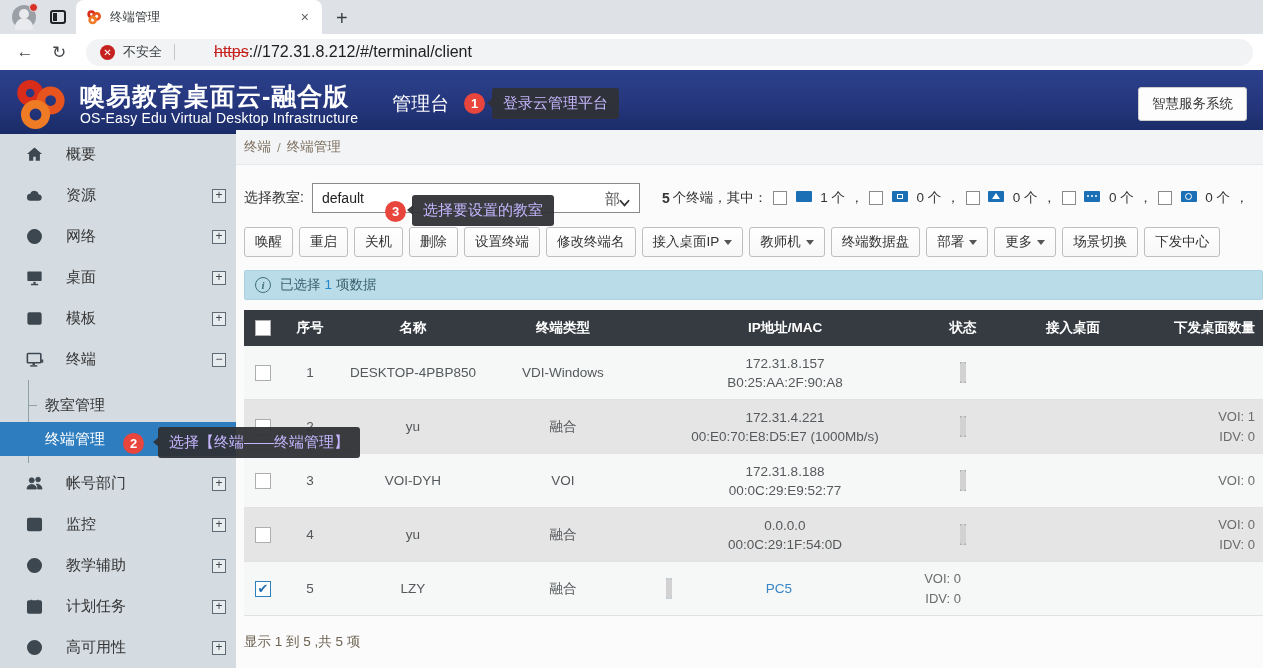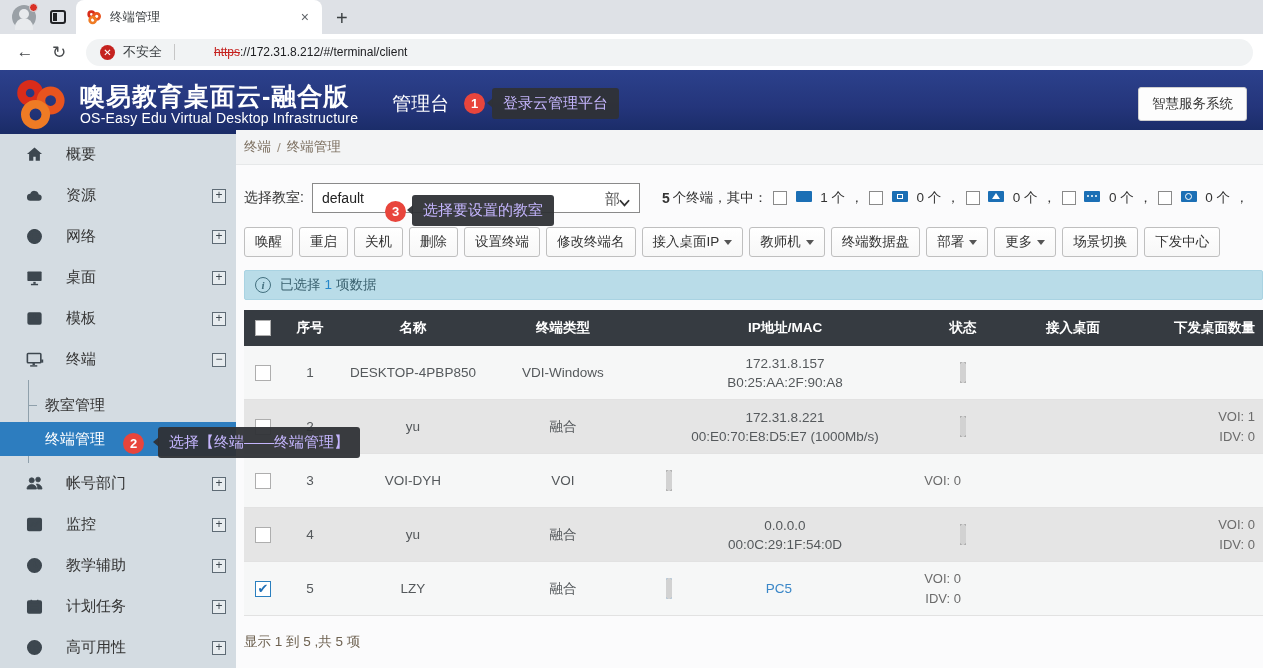--- a/index.html
+++ b/index.html
@@ -20,21 +20,21 @@
   .tab-title { flex:1; font-size:12.5px; color:#3c4043; white-space:nowrap; overflow:hidden; }
   .tab-close { color:#5f6368; font-size:14px; cursor:default; padding:0 3px; }
   .newtab { font-size:20px; color:#3c4043; padding:0 14px 4px; }
 
   .toolbar-nav { height:36px; background:#fff; display:flex; align-items:center; padding:0 10px; gap:4px; }
   .nav-btn { font-size:17px; color:#474a4d; width:30px; text-align:center; }
   .omnibox { flex:1; height:27px; margin-left:8px; background:#f1f3f4; border-radius:14px; display:flex; align-items:center; padding:0 14px; gap:8px; }
   .sec-badge { width:15px; height:15px; border-radius:50%; background:#c5221f; color:#fff; font-size:10px; font-weight:bold; display:flex; align-items:center; justify-content:center; }
   .sec-text { font-size:13px; color:#3c4043; }
   .omni-sep { width:1px; height:16px; background:#c6c6c6; margin:0 4px; }
-  .url { font-size:12px; color:#202124;padding-left:27px; }
+  .url { font-size:16px; color:#202124;padding-left:27px; }
   .url .scheme { color:#c5221f; text-decoration:line-through; }
 
   
   .app-header { height:70px; background:linear-gradient(180deg,#2c418c 0%,#24357b 55%,#182a63 100%);
     display:flex; align-items:center; padding:0 16px 0 14px; border-bottom:2px solid #101f4e; }
   .logo { width:56px; height:50px; margin-right:10px; }
   .brand .cn { color:#fff; font-size:25px; font-weight:bold; letter-spacing:1px; line-height:28px; }
   .brand .en { color:#fff; font-size:14px; letter-spacing:.2px; }
   .console-label { color:#fff; font-size:19px; margin-left:34px; }
   .header-spacer { flex:1; }
@@ -444,35 +444,39 @@
             <div class="td c5"><span class="mon"><span class="scr"></span><span class="neck"></span><span class="base"></span></span></div>
             <div class="td c6"></div>
             <div class="td c7"></div>
           </div>
           <div class="trow">
             <div class="td c0"><span class="cb"></span></div>
             <div class="td c1">2</div>
             <div class="td c2">yu</div>
             <div class="td c3">融合</div>
             <div class="td c4">
-              <div>172.31.8.221</div>
+              <div>172.31.4.221</div>
               <div>00:E0:70:E8:D5:E7 (1000Mb/s)</div>
             </div>
             <div class="td c5"><span class="mon"><span class="scr"></span><span class="neck"></span><span class="base"></span></span></div>
             <div class="td c6"></div>
             <div class="td c7">
               <div>VOI: 1</div>
               <div>IDV: 0</div>
             </div>
           </div>
           <div class="trow">
             <div class="td c0"><span class="cb"></span></div>
             <div class="td c1">3</div>
             <div class="td c2">VOI-DYH</div>
             <div class="td c3">VOI</div>
+            <div class="td c4">
+              <div>172.31.8.188</div>
+              <div>00:0C:29:E9:52:77</div>
+            </div>
             <div class="td c5"><span class="mon"><span class="scr"></span><span class="neck"></span><span class="base"></span></span></div>
             <div class="td c6"></div>
             <div class="td c7">
               <div>VOI: 0</div>
             </div>
           </div>
           <div class="trow">
             <div class="td c0"><span class="cb"></span></div>
             <div class="td c1">4</div>
             <div class="td c2">yu</div>

